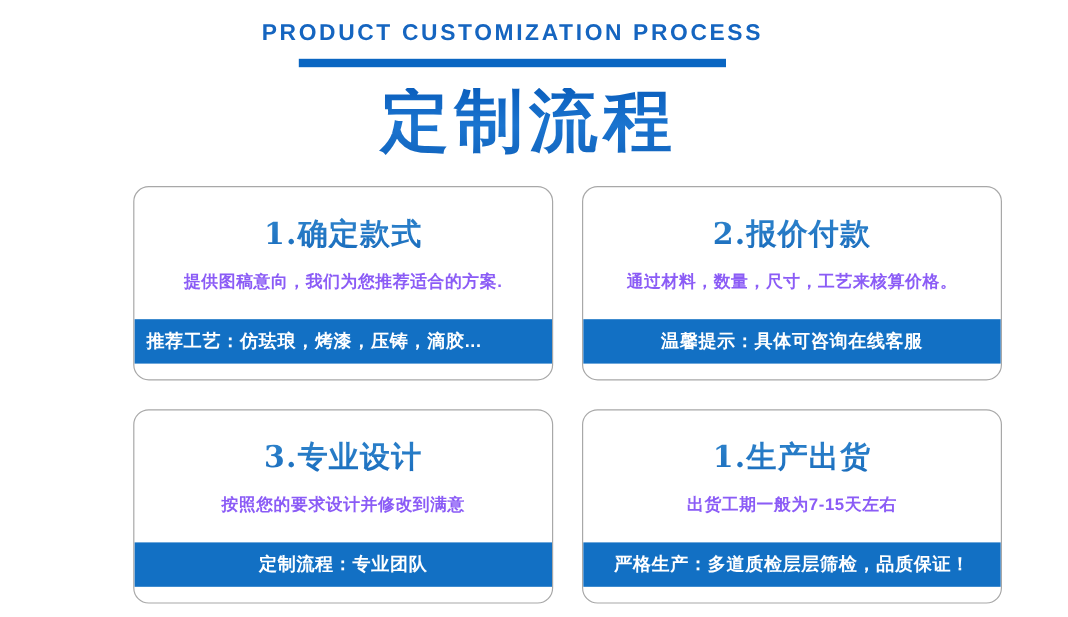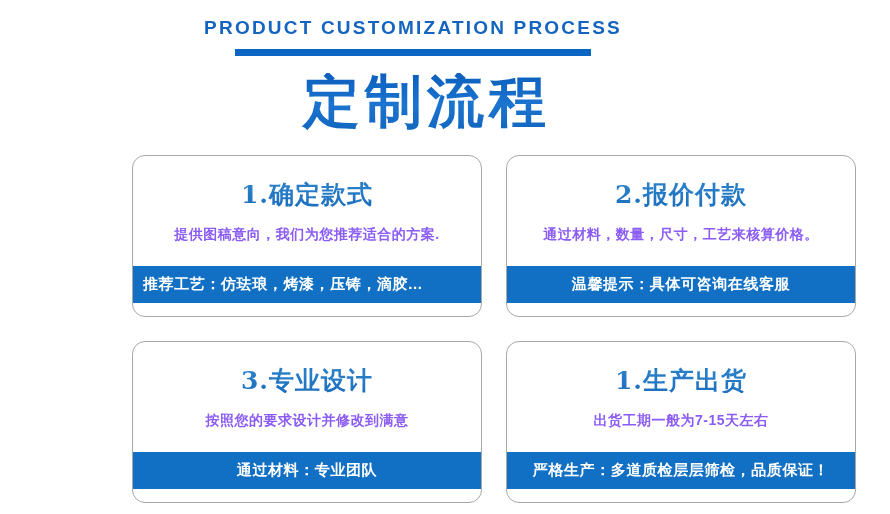--- a/index.html
+++ b/index.html
@@ -7,21 +7,21 @@
     width:890px;height:514px;
     background:#ffffff;
     font-family:"Liberation Sans","DejaVu Sans",sans-serif;
     overflow:hidden;
     position:relative;
   }
   .page{position:relative;width:890px;height:514px;}
 
   
   .header{
-    position:absolute;left:0;top:0;width:826px;
+    position:absolute;left:14px;top:0;width:826px;
     text-align:center;
   }
   .eyebrow{
     font-size:19px;
     font-weight:bold;
     color:#1565c0;
     letter-spacing:2.2px;
     line-height:1;
     padding-top:18px;
     white-space:nowrap;
@@ -43,21 +43,21 @@
     background-clip:text;
     -webkit-text-fill-color:transparent;
     font-family:"DejaVu Sans","Liberation Sans",sans-serif;
     white-space:nowrap;
     padding-left:28px;
   }
 
   
   .grid{
     position:absolute;
-    left:132px;top:155px;
+    left:111px;top:155px;
     width:716px;
     display:grid;
     grid-template-columns:350px 350px;
     grid-template-rows:162px 162px;
     column-gap:16px;
     row-gap:13px;
     gap:24px;
   }
   .card{
     position:relative;
@@ -131,21 +131,21 @@
 
     <div class="card">
       <div class="card-head">2.报价付款</div>
       <div class="card-sub">通过材料，数量，尺寸，工艺来核算价格。</div>
       <div class="card-band">温馨提示：具体可咨询在线客服</div>
     </div>
 
     <div class="card">
       <div class="card-head">3.专业设计</div>
       <div class="card-sub">按照您的要求设计并修改到满意</div>
-      <div class="card-band">通过材料：专业团队</div>
+      <div class="card-band">定制流程：专业团队</div>
     </div>
 
     <div class="card">
       <div class="card-head">1.生产出货</div>
       <div class="card-sub">出货工期一般为7-15天左右</div>
       <div class="card-band">严格生产：多道质检层层筛检，品质保证！</div>
     </div>
 
   </div>
 </div>

